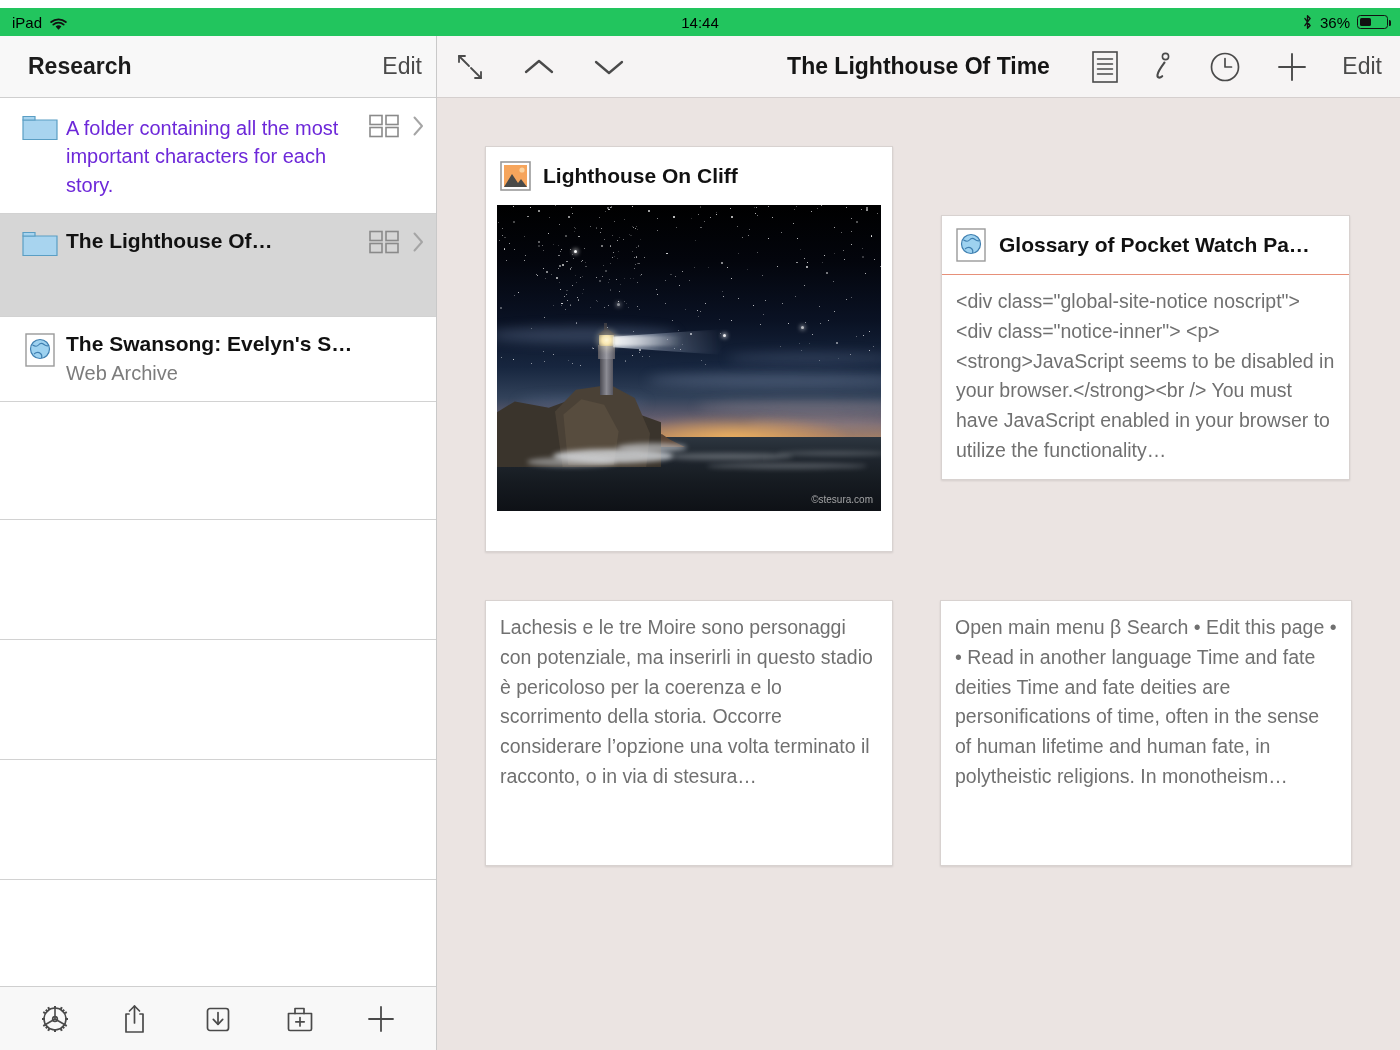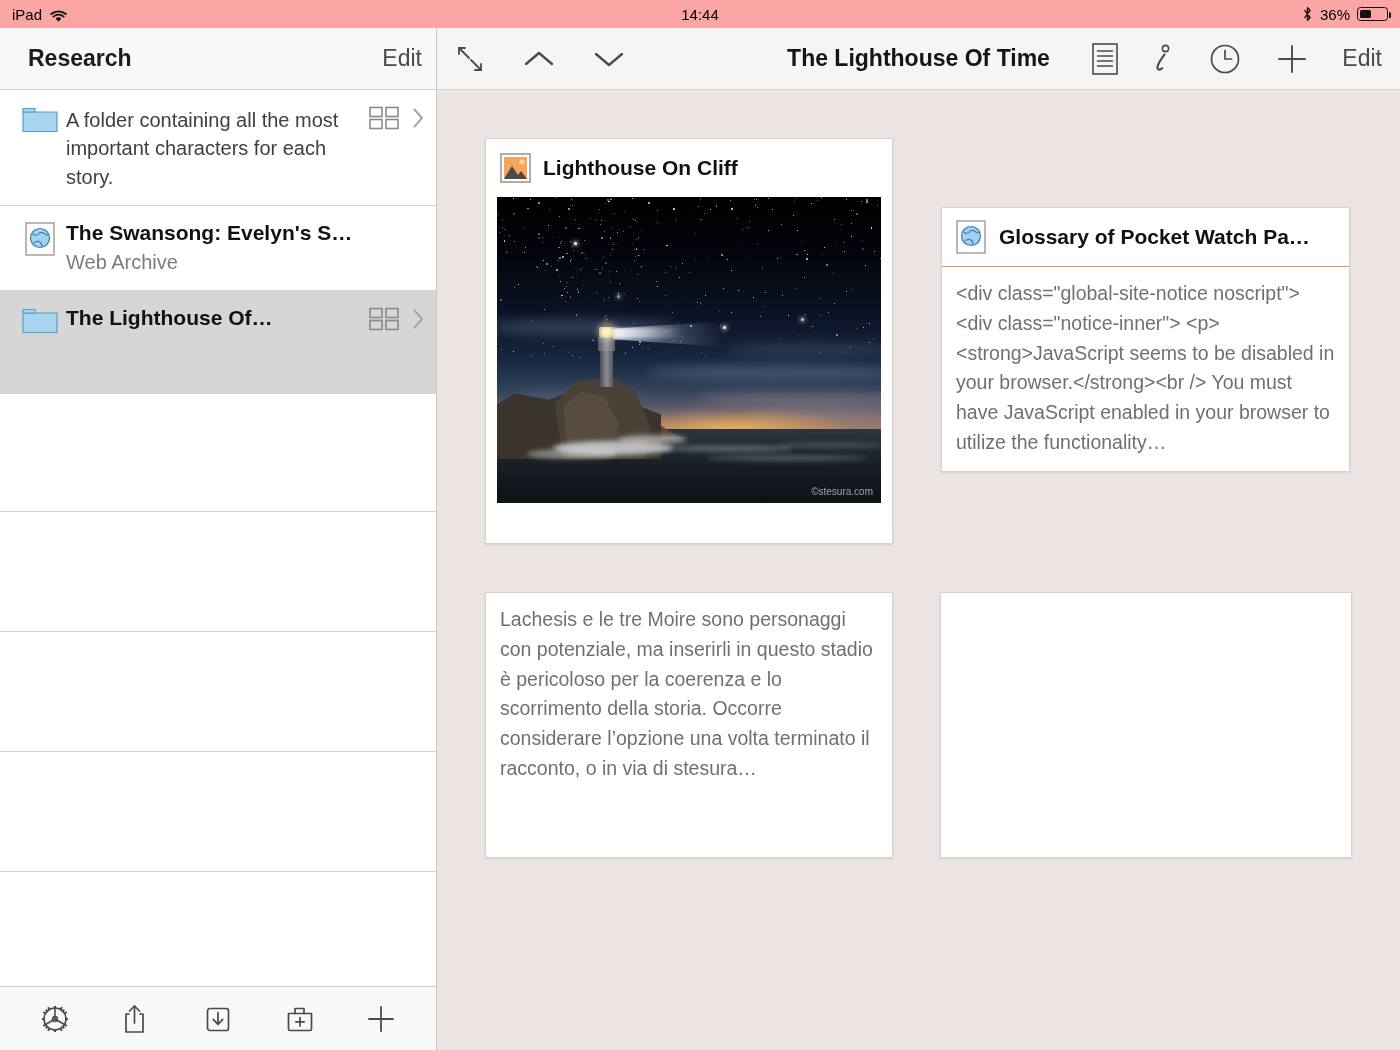--- a/index.html
+++ b/index.html
@@ -7,24 +7,25 @@
     width: 1400px; height: 1050px;
     font-family: "Liberation Sans", sans-serif;
     background: #ffffff;
     overflow: hidden;
   }
   .screen { position: relative; width: 1400px; height: 1050px; display: flex; flex-direction: column; }
 
   
   .statusbar {
     height: 28px; flex: 0 0 28px;
-    background: #fca5a5;
+    background: #22c55e;
     display: flex; align-items: center;
     font-size: 15px; color: #000;
     position: relative;
+    margin-top: 8px;
   }
   .sb-left { display: flex; align-items: center; gap: 8px; padding-left: 12px; }
   .sb-center { position: absolute; left: 0; right: 0; text-align: center; font-size: 15px; font-weight: 400;}
   .sb-right { margin-left: auto; display: flex; align-items: center; gap: 7px; padding-right: 12px; position: relative; z-index: 2;}
   .wifi-ico { display:inline-block; width:17px; height:13px; position:relative; top:1px;}
   .bt-ico { display:inline-block; width:11px; height:16px; }
   .battery {
     width: 31px; height: 14px; border: 1.4px solid #111; border-radius: 3.5px;
     position: relative; display: inline-block;
   }
@@ -69,21 +70,21 @@
   }
   .row.selected { background: #d6d6d6; }
   .row-icon { flex: 0 0 auto; width: 44px; display:flex; align-items:flex-start; justify-content:center; padding-top: 2px;}
   .folder-ico { width: 36px; height: 27px; }
   .webarchive-ico { width: 30px; height: 34px; }
   .row-body { flex: 1 1 auto; min-width: 0; padding-left: 4px; padding-right: 8px;}
   .row-title {
     font-size: 21px; font-weight: bold; color: #111; line-height: 1.22;
     white-space: nowrap; overflow: hidden; text-overflow: ellipsis;
   }
-  .row-sub { font-size: 20px; color: #404040; line-height: 1.42; margin-top: 2px; }
+  .row-sub { font-size: 20px; color: #6d28d9; line-height: 1.42; margin-top: 2px; }
   .row-sub.muted { color: #7c7c7c; }
   .row-aux { flex: 0 0 auto; display: flex; align-items: center; gap: 14px; padding-top: 2px;}
   .grid-ico { width: 30px; height: 24px; }
   .disc-chev { width: 11px; height: 20px; }
 
   .empty-row { height: 120px; border-bottom: 1px solid #d2d2d2; }
   .empty-row.first { height: 118px; }
 
   .side-toolbar {
     height: 64px; flex: 0 0 64px;
@@ -212,38 +213,20 @@
               </svg>
             </span>
             <span class="disc-chev">
               <svg viewBox="0 0 11 20" width="11" height="20">
                 <path d="M1.5 1.5 L9 10 L1.5 18.5" stroke="#a5a5a5" stroke-width="2" fill="none" stroke-linecap="round" stroke-linejoin="round"></path>
               </svg>
             </span>
           </div>
         </div>
 
-        <div class="row">
-          <div class="row-icon">
-            <span class="webarchive-ico">
-              <svg viewBox="0 0 30 34" width="30" height="34">
-                <rect x="1" y="1" width="28" height="32" fill="#fff" stroke="#9a9a9a" stroke-width="1.4"></rect>
-                <circle cx="15" cy="16" r="9.5" fill="#9ED2F0" stroke="#3f7fb0" stroke-width="1.2"></circle>
-                <path d="M7.5 12 q4 2.5 6 0 q2.5 -3 5.5 -0.5 q2.5 2 5 1" stroke="#3f7fb0" stroke-width="1.1" fill="none"></path>
-                <path d="M9 21 q3.5 -3 6.5 -0.5 q2 1.8 1 4.5" stroke="#3f7fb0" stroke-width="1.1" fill="none"></path>
-              </svg>
-            </span>
-          </div>
-          <div class="row-body">
-            <div class="row-title">The Swansong: Evelyn's S…</div>
-            <div class="row-sub muted">Web Archive</div>
-          </div>
-          <div class="row-aux"></div>
-        </div>
-
         <div class="row selected" style="min-height:103px;">
           <div class="row-icon">
             <span class="folder-ico">
               <svg viewBox="0 0 36 27" width="36" height="27">
                 <path d="M1 6 L1 25.5 L35 25.5 L35 6 Z" fill="#A8D4EF" stroke="#5a9ec4" stroke-width="1.2"></path>
                 <path d="M1 6 L1 2.5 L13 2.5 L13 6 Z" fill="#A8D4EF" stroke="#5a9ec4" stroke-width="1.2"></path>
               </svg>
             </span>
           </div>
           <div class="row-body">
@@ -257,20 +240,38 @@
                 <rect x="1" y="13.5" width="12" height="9" fill="none" stroke="#8a8a8a" stroke-width="1.6"></rect>
                 <rect x="17" y="13.5" width="12" height="9" fill="none" stroke="#8a8a8a" stroke-width="1.6"></rect>
               </svg>
             </span>
             <span class="disc-chev">
               <svg viewBox="0 0 11 20" width="11" height="20">
                 <path d="M1.5 1.5 L9 10 L1.5 18.5" stroke="#a5a5a5" stroke-width="2" fill="none" stroke-linecap="round" stroke-linejoin="round"></path>
               </svg>
             </span>
           </div>
+        </div>
+
+        <div class="row">
+          <div class="row-icon">
+            <span class="webarchive-ico">
+              <svg viewBox="0 0 30 34" width="30" height="34">
+                <rect x="1" y="1" width="28" height="32" fill="#fff" stroke="#9a9a9a" stroke-width="1.4"></rect>
+                <circle cx="15" cy="16" r="9.5" fill="#9ED2F0" stroke="#3f7fb0" stroke-width="1.2"></circle>
+                <path d="M7.5 12 q4 2.5 6 0 q2.5 -3 5.5 -0.5 q2.5 2 5 1" stroke="#3f7fb0" stroke-width="1.1" fill="none"></path>
+                <path d="M9 21 q3.5 -3 6.5 -0.5 q2 1.8 1 4.5" stroke="#3f7fb0" stroke-width="1.1" fill="none"></path>
+              </svg>
+            </span>
+          </div>
+          <div class="row-body">
+            <div class="row-title">The Swansong: Evelyn's S…</div>
+            <div class="row-sub muted">Web Archive</div>
+          </div>
+          <div class="row-aux"></div>
         </div>
 
         <div class="empty-row first"></div>
         <div class="empty-row"></div>
         <div class="empty-row"></div>
         <div class="empty-row"></div>
         <div class="empty-row"></div>
       </div>
 
       <div class="side-toolbar">
@@ -797,18 +798,19 @@
             <span class="card-title">Glossary of Pocket Watch Pa…</span>
           </div>
           <div class="card-preview">&lt;div class="global-site-notice noscript"&gt; &lt;div class="notice-inner"&gt; &lt;p&gt; &lt;strong&gt;JavaScript seems to be disabled in your browser.&lt;/strong&gt;&lt;br /&gt; You must have JavaScript enabled in your browser to utilize the functionality…</div>
         </div>
 
         <div class="card" style="left:48px; top:502px; width:408px; height:266px;">
           <div class="card-preview">Lachesis e le tre Moire sono personaggi con potenziale, ma inserirli in questo stadio è pericoloso per la coerenza e lo scorrimento della storia. Occorre considerare l’opzione una volta terminato il racconto, o in via di stesura…</div>
         </div>
 
         <div class="card" style="left:503px; top:502px; width:412px; height:266px;">
+          <div class="card-preview">Open main menu β  Search • Edit this page •  • Read in another language Time and fate deities Time and fate deities are personifications of time, often in the sense of human lifetime and human fate, in polytheistic religions. In monotheism…</div>
         </div>
 
       </div>
     </div>
   </div>
 </div>
 
 </body></html>

